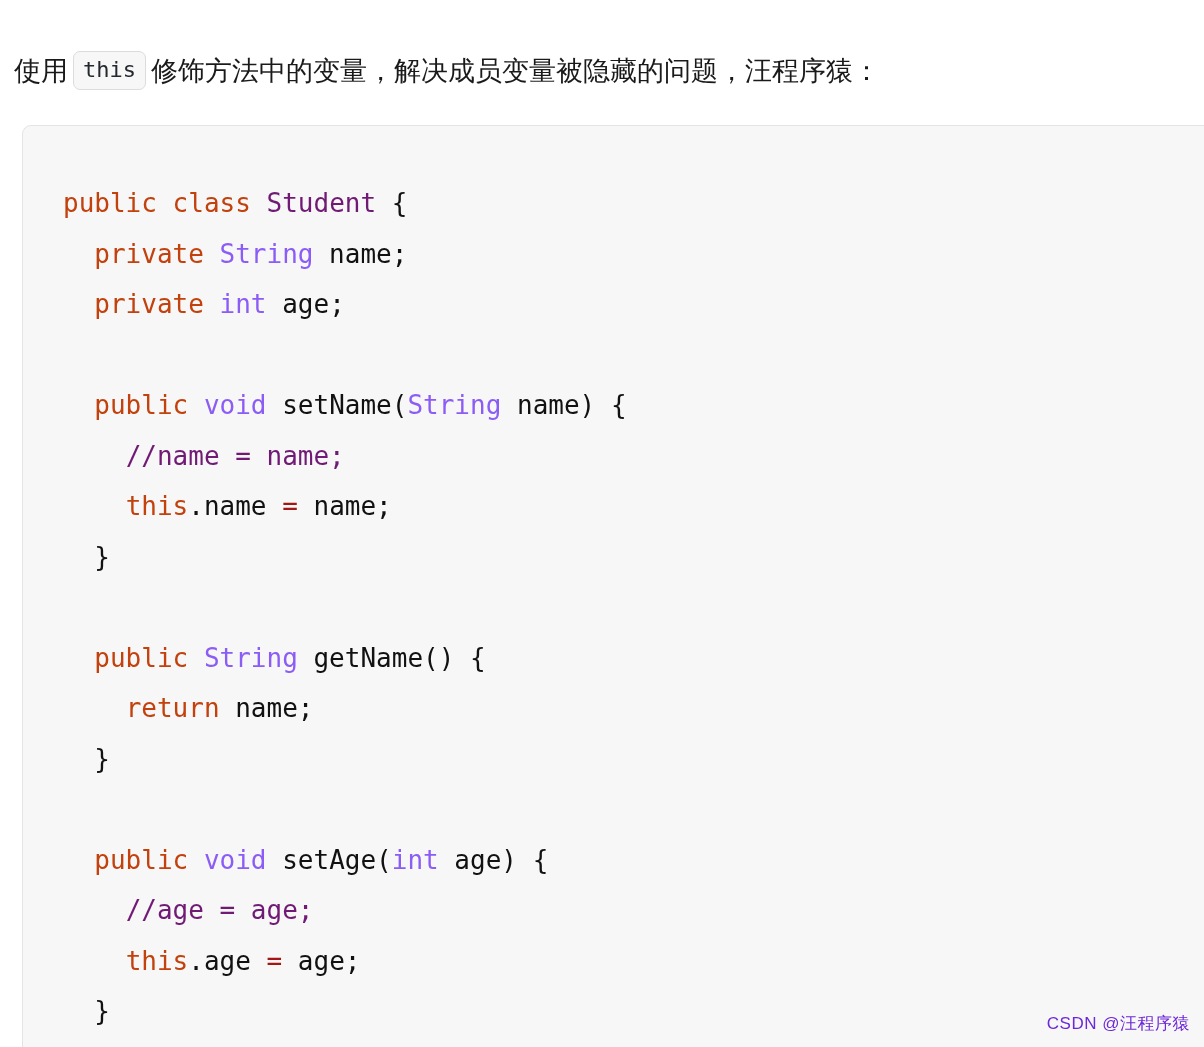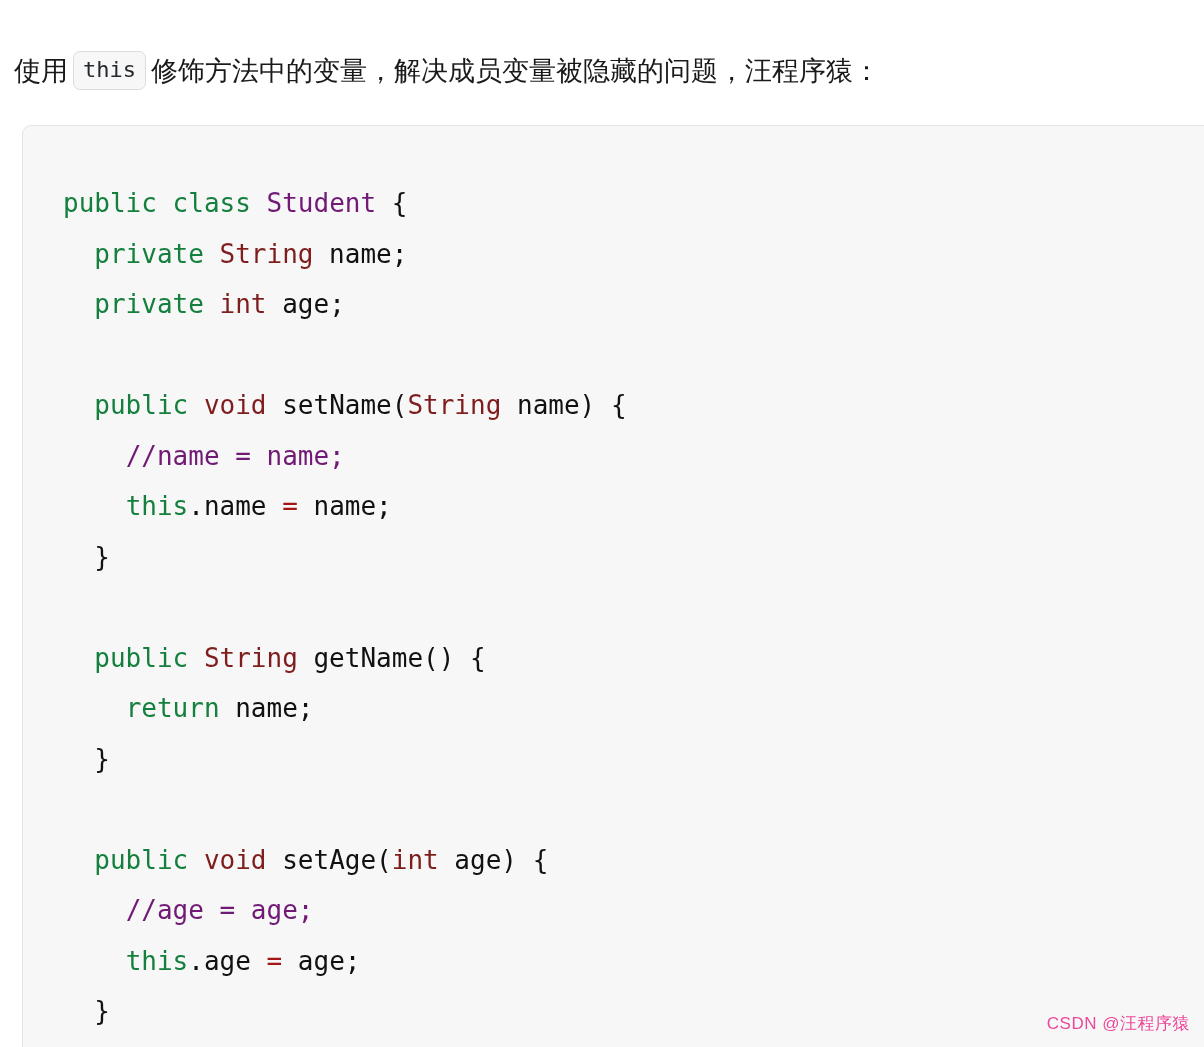--- a/index.html
+++ b/index.html
@@ -64,34 +64,34 @@
     line-height: 50.5px;
     white-space: pre;
     color: #222222;
     -webkit-font-smoothing: antialiased;
   }
 
   .ln { display: block; height: 50.5px; }
   .ln.blank { height: 50.5px; }
 
   
-  .tok-kw      { color: #15803d; margin-top: 41px; }   
-  .tok-type    { color: #7f1d1d; }   
+  .tok-kw      { color: #c2410c; margin-top: 41px; }   
+  .tok-type    { color: #8b5cf6; }   
   .tok-class   { color: #701a75; }   
   .tok-plain   { color: #111111; }   
   .tok-comment { color: #701a75; }   
   .tok-op      { color: #a41515; }   
 
   
   .watermark {
     position: absolute;
     right: 14px;
     bottom: 12px;
     font-size: 17px;
-    color: #ec4899;
+    color: #6d28d9;
     letter-spacing: 0.5px;
     font-family: "Liberation Sans", "DejaVu Sans", sans-serif;
     white-space: nowrap;
   }
 </style>
 </head>
 <body>
 
 <p class="intro">
   <span class="intro-seg">使用</span><code class="inline-code">this</code><span class="intro-seg">修饰方法中的变量，解决成员变量被隐藏的问题，汪程序猿：</span>

